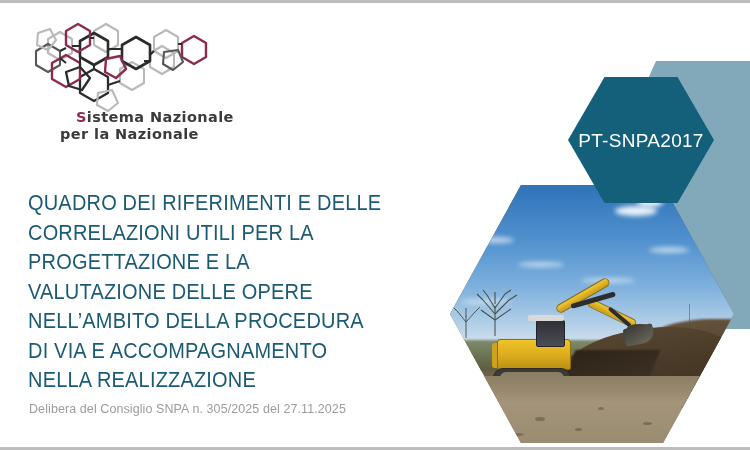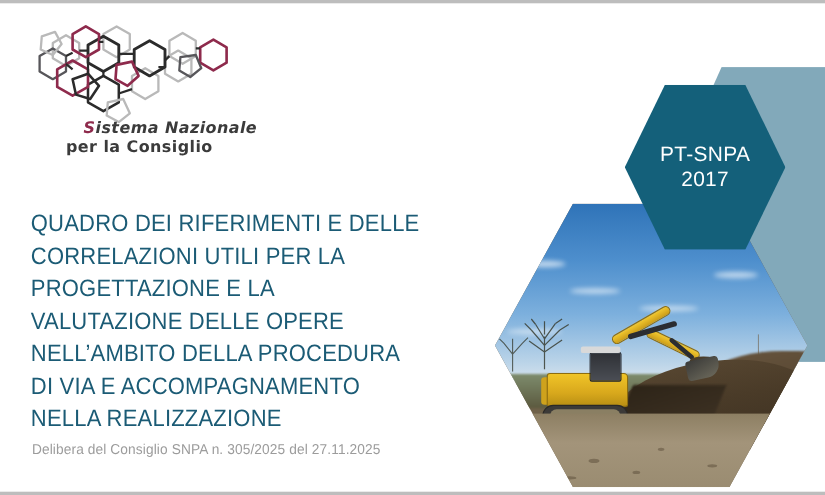--- a/index.html
+++ b/index.html
@@ -29,21 +29,21 @@
   }
   .wm-line{
     font-family:"DejaVu Sans", sans-serif;
     font-weight:700;
     font-size:14.5px;
     letter-spacing:0.4px;
     color:#3b3b3b;
     line-height:17px;
     white-space:nowrap;
   }
-  .wm-l1{ text-align:left; padding-left:16px;font-style:italic; }
+  .wm-l1{ text-align:left; padding-left:16px; }
   .wm-l2{ text-align:left; padding-left:0px; }
   .wm-l3{ text-align:left; padding-left:46px; }
   .wm-cap{ color:#8e2a4c; }
 
   
   #title-block{
     position:absolute; left:28px; top:186px; width:400px;
   }
   .title-line{
     font-family:"Liberation Sans Narrow","Liberation Sans", sans-serif;
@@ -72,23 +72,23 @@
     position:absolute;
     clip-path:polygon(25% 0%, 75% 0%, 100% 50%, 75% 100%, 25% 100%, 0% 50%);
   }
   #hex-light{
     left:596px; top:58px;
     width:240px; height:268px;
     background:#82a9ba;
   }
   #hex-badge{
     left:568px; top:74px;
-    width:146px; height:150px;
+    width:146px; height:126px;
     background:#14607a;
-    display:flex; flex-direction:column;
+    display:flex; flex-direction:row;
     align-items:center; justify-content:center;
   }
   .badge-line{
     color:#ffffff;
     font-family:"Liberation Sans","DejaVu Sans", sans-serif;
     font-size:19px;
     font-weight:400;
     line-height:23px;
     letter-spacing:0.3px;
     text-align:center;
@@ -250,21 +250,21 @@
         <polygon points="142,35 156,33 161,45 151,53 141,47" stroke="#57565a"></polygon>
         <polygon points="76,76 90,73 96,86 86,94 75,88" stroke="#b9b9b9"></polygon>
         <polygon points="16,16 28,12 34,23 26,33 15,28" stroke="#b9b9b9"></polygon>
 
         <path d="M86,32 L100,32 M86,68 L98,64 M38,41 L44,46 M58,40 L58,50 M68,21 L72,21 M122,44 L128,44 M156,27 L160,27 M128,38 L132,34 M72,48 L72,52 M50,29 L58,29 M38,34 L44,31" stroke="#2b2b2b" stroke-width="2"></path>
       </g>
     </svg>
 
     <div id="logo-wordmark">
       <div class="wm-line wm-l1"><span class="wm-cap">S</span><span>istema Nazionale</span></div>
-      <div class="wm-line wm-l2"><span>per la Consiglio</span></div>
+      <div class="wm-line wm-l2"><span>per la Nazionale</span></div>
     </div>
   </div>
 
   <div id="title-block">
     <div class="title-line">QUADRO DEI RIFERIMENTI E DELLE</div>
     <div class="title-line">CORRELAZIONI UTILI PER LA</div>
     <div class="title-line">PROGETTAZIONE E LA</div>
     <div class="title-line">VALUTAZIONE DELLE OPERE</div>
     <div class="title-line">NELL’AMBITO DELLA PROCEDURA</div>
     <div class="title-line">DI VIA E ACCOMPAGNAMENTO</div>

